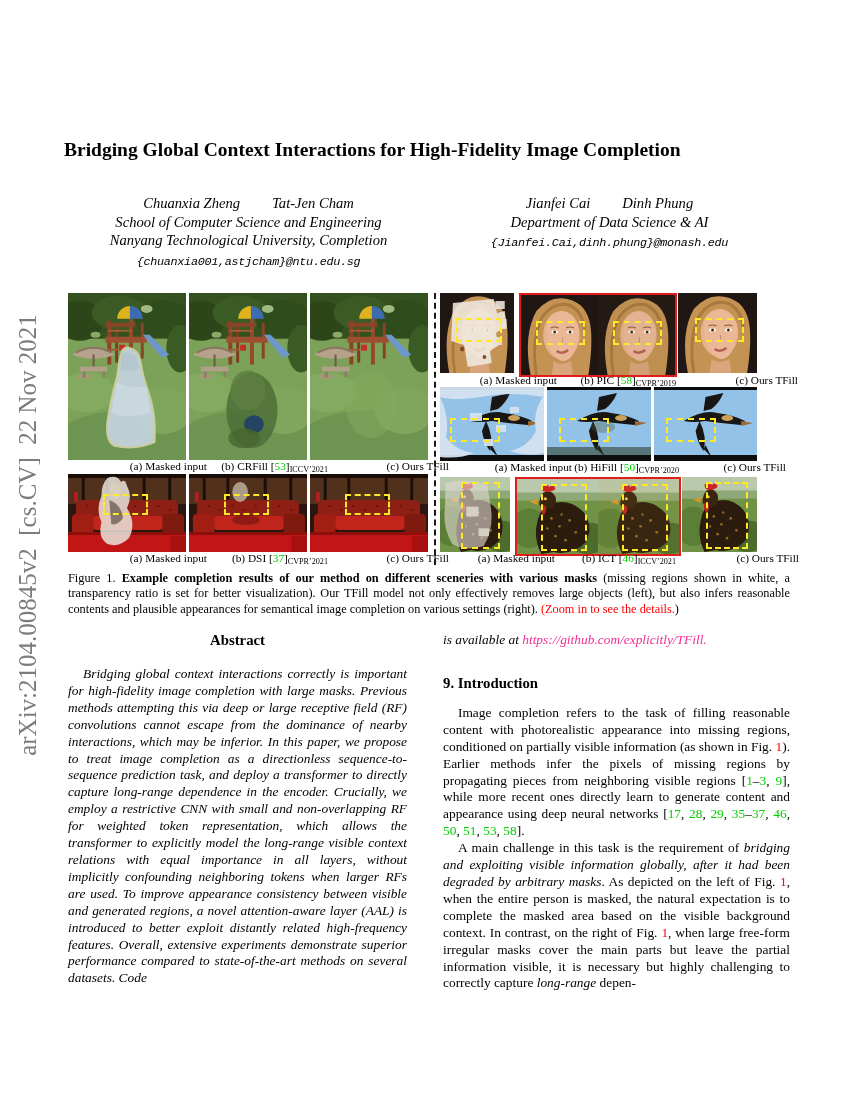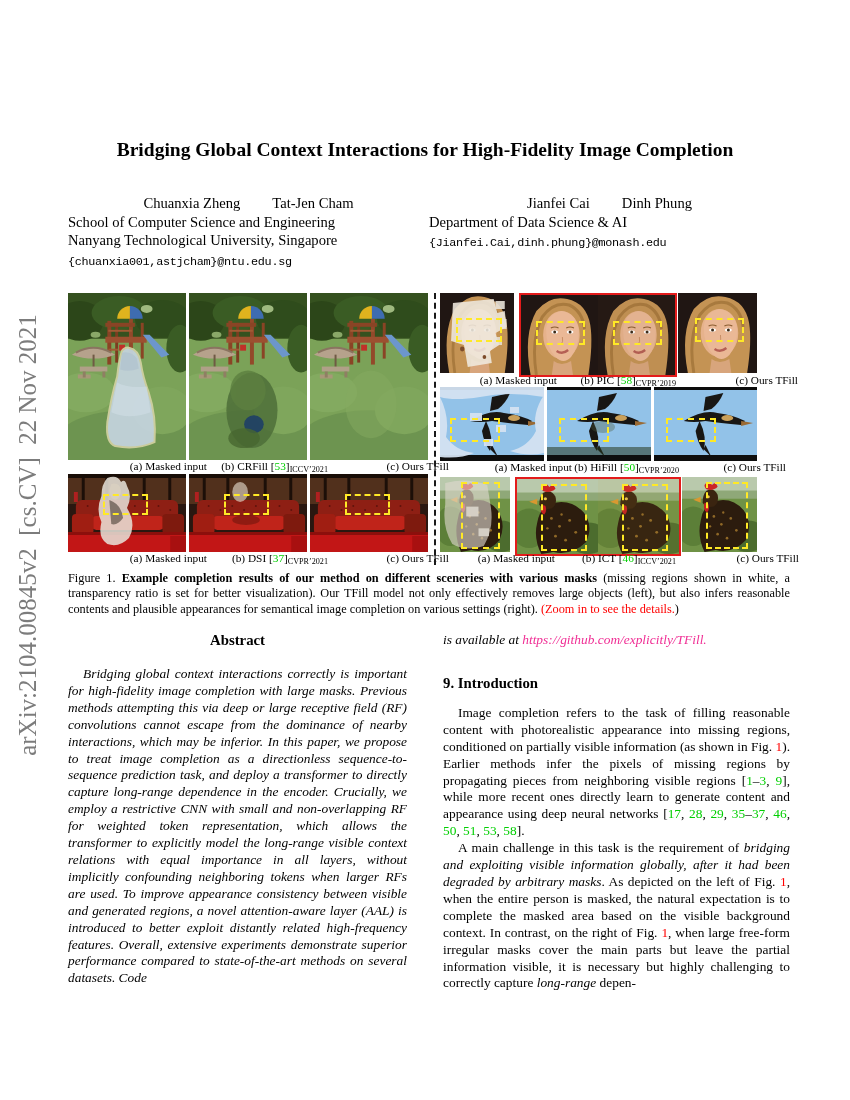--- a/index.html
+++ b/index.html
@@ -1,23 +1,23 @@
 <!DOCTYPE html>
 <html><head>
 <meta charset="utf-8">
 <style>
   html,body{margin:0;padding:0;}
   body{width:850px;height:1100px;background:#ffffff;position:relative;overflow:hidden;
        font-family:"Liberation Serif",serif;color:#000;}
   .abs{position:absolute;}
   .watermark{left:14px;top:800px;transform:rotate(-90deg);transform-origin:0 0;
              width:530px;font-size:25px;color:#7c7c7c;text-align:center;white-space:pre;}
-  .title{left:64px;top:139px;width:722px;text-align:center;font-size:19.5px;font-weight:bold;}
+  .title{left:64px;top:139px;width:722px;font-size:19.5px;font-weight:bold;}
   .authors{left:68px;top:194px;width:722px;display:flex;}
-  .author-block{width:50%;text-align:left;font-size:14.6px;line-height:18.6px;}
+  .author-block{width:50%;text-align:center;font-size:14.6px;line-height:18.6px;font-style:italic;}
   .names{display:flex;justify-content:center;gap:32px;}
   .email{font-family:"Liberation Mono",monospace;font-size:11.8px;margin-top:3px;letter-spacing:-0.3px;}
   .figure{left:68px;top:293px;width:690px;height:272px;}
   .panel{position:absolute;overflow:hidden;background:#dfe4da;}
   .panel svg{position:absolute;inset:0;width:100%;height:100%;display:block;}
   .redframe{border:2px solid #e31b1b;display:flex;background:#1a1410;}
   .half{position:relative;width:50%;height:100%;overflow:hidden;}
   .half svg{position:absolute;inset:0;width:100%;height:100%;}
   .ydash{position:absolute;border:2px dashed #ffe926;z-index:3;}
   .pcap{position:absolute;width:160px;margin-left:-80px;text-align:right;
@@ -212,21 +212,21 @@
 
 <div class="abs title">Bridging Global Context Interactions for High-Fidelity Image Completion</div>
 
 <div class="abs authors">
   <div class="author-block">
     <div class="names">
       <span>Chuanxia Zheng</span>
       <span>Tat-Jen Cham</span>
     </div>
     <div>School of Computer Science and Engineering</div>
-    <div>Nanyang Technological University, Singapore</div>
+    <div>Nanyang Technological University, Completion</div>
     <div class="email">{chuanxia001,astjcham}@ntu.edu.sg</div>
   </div>
   <div class="author-block">
     <div class="names">
       <span>Jianfei Cai</span>
       <span>Dinh Phung</span>
     </div>
     <div>Department of Data Science &amp; AI</div>
     <div class="email">{Jianfei.Cai,dinh.phung}@monash.edu</div>
   </div>

